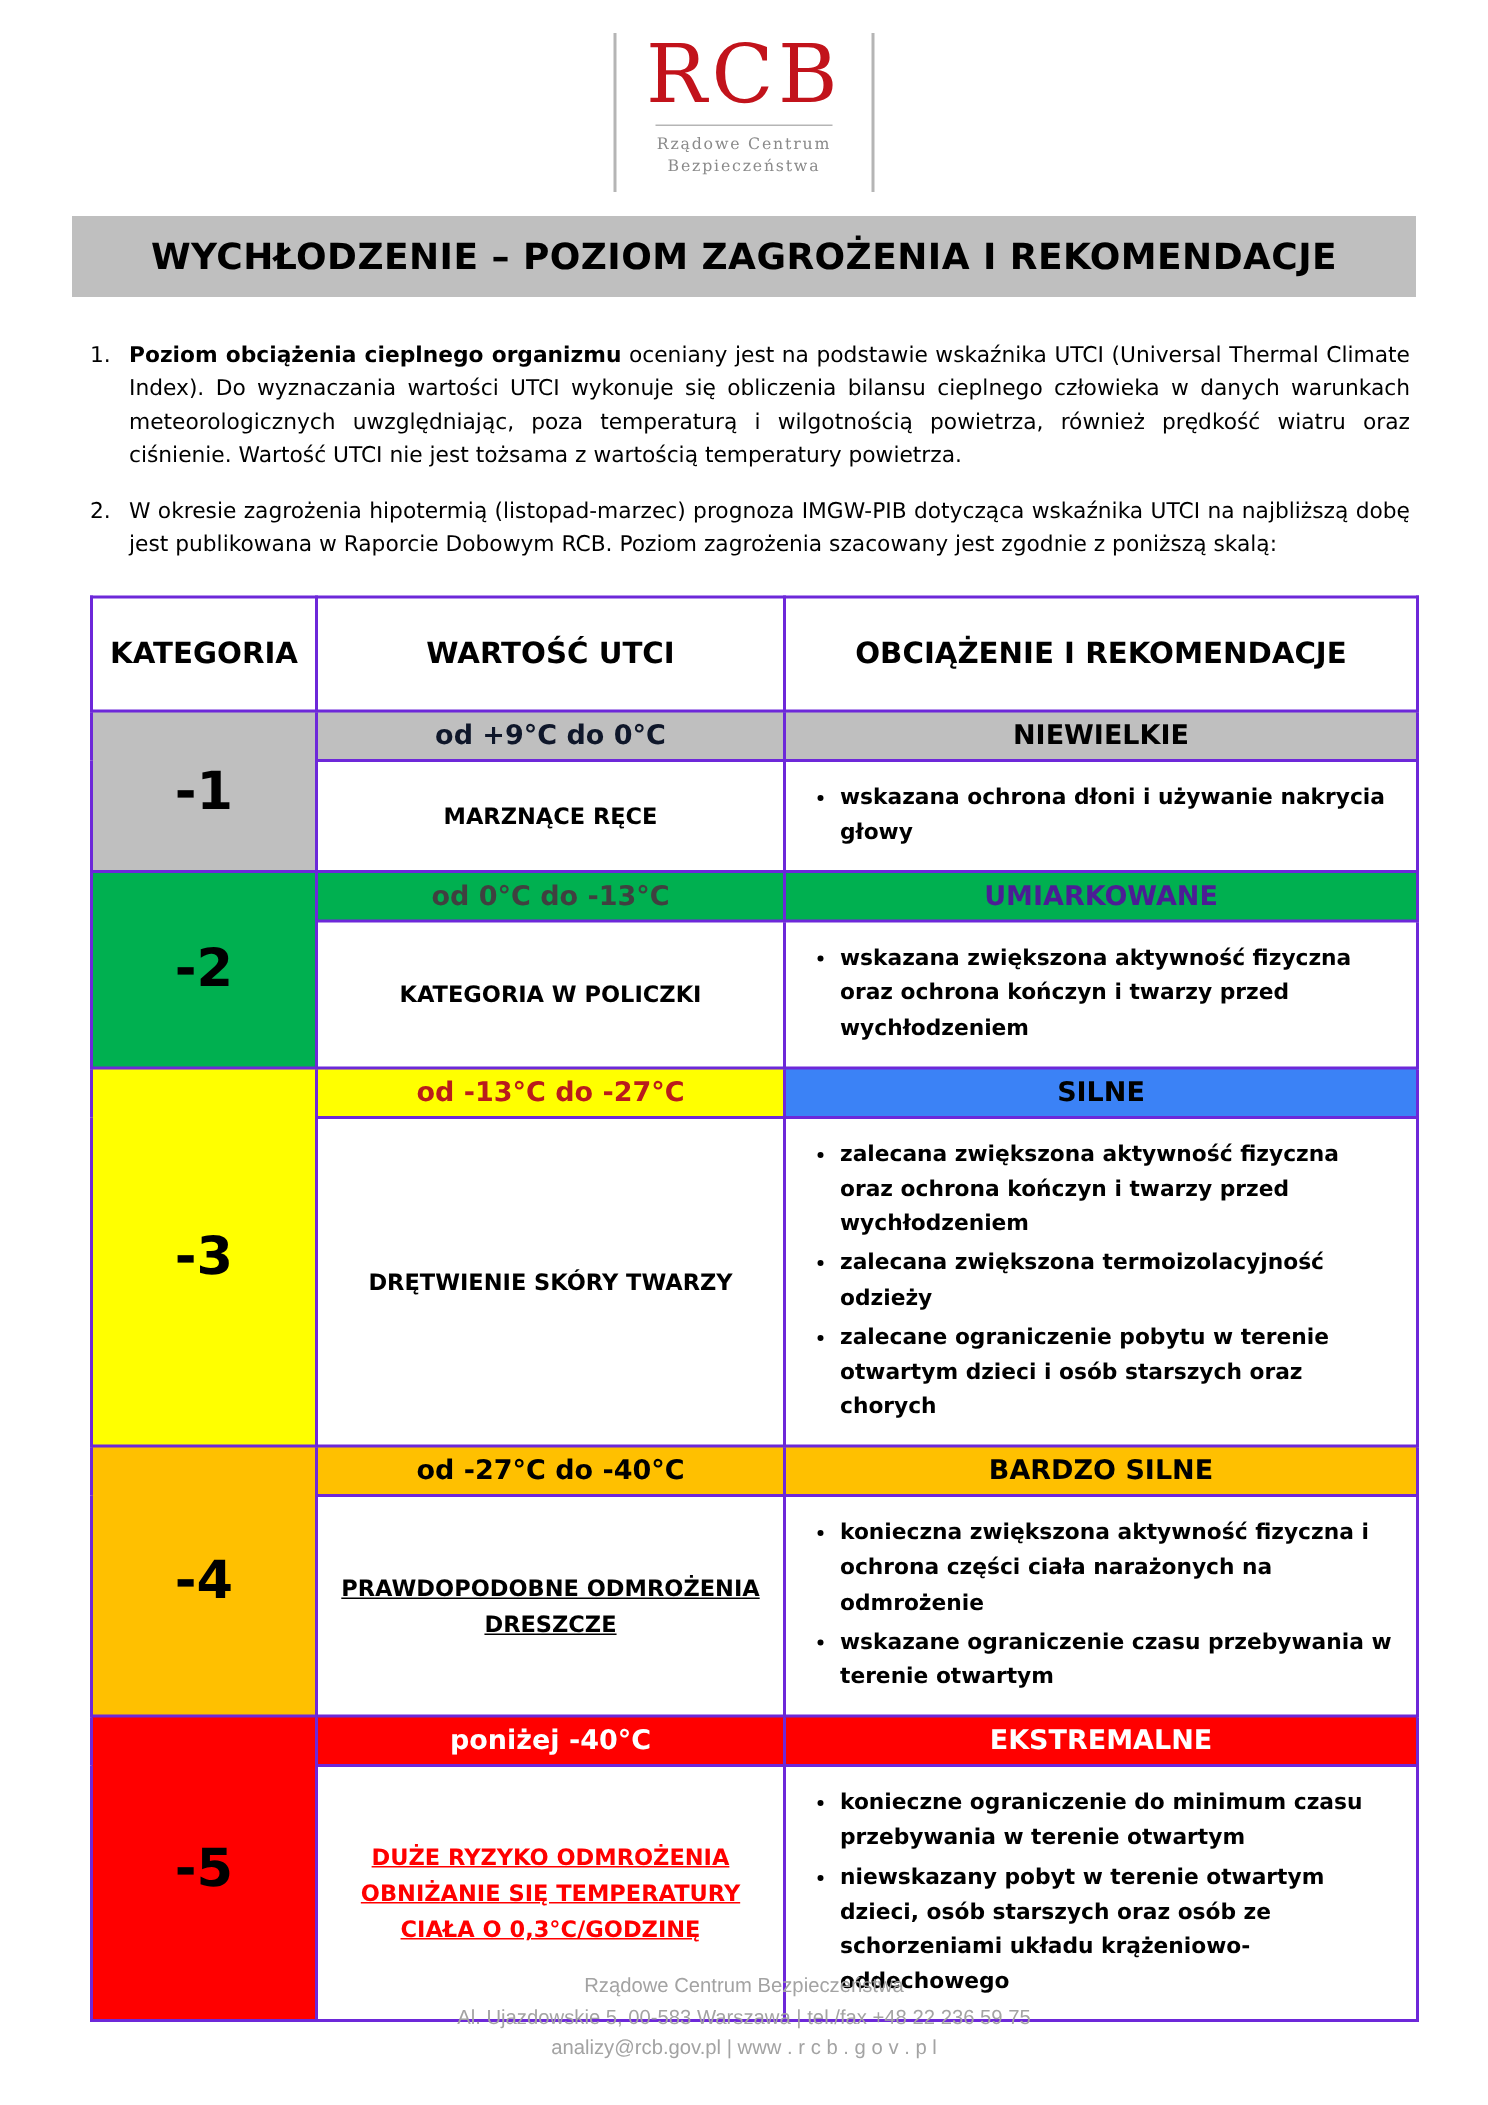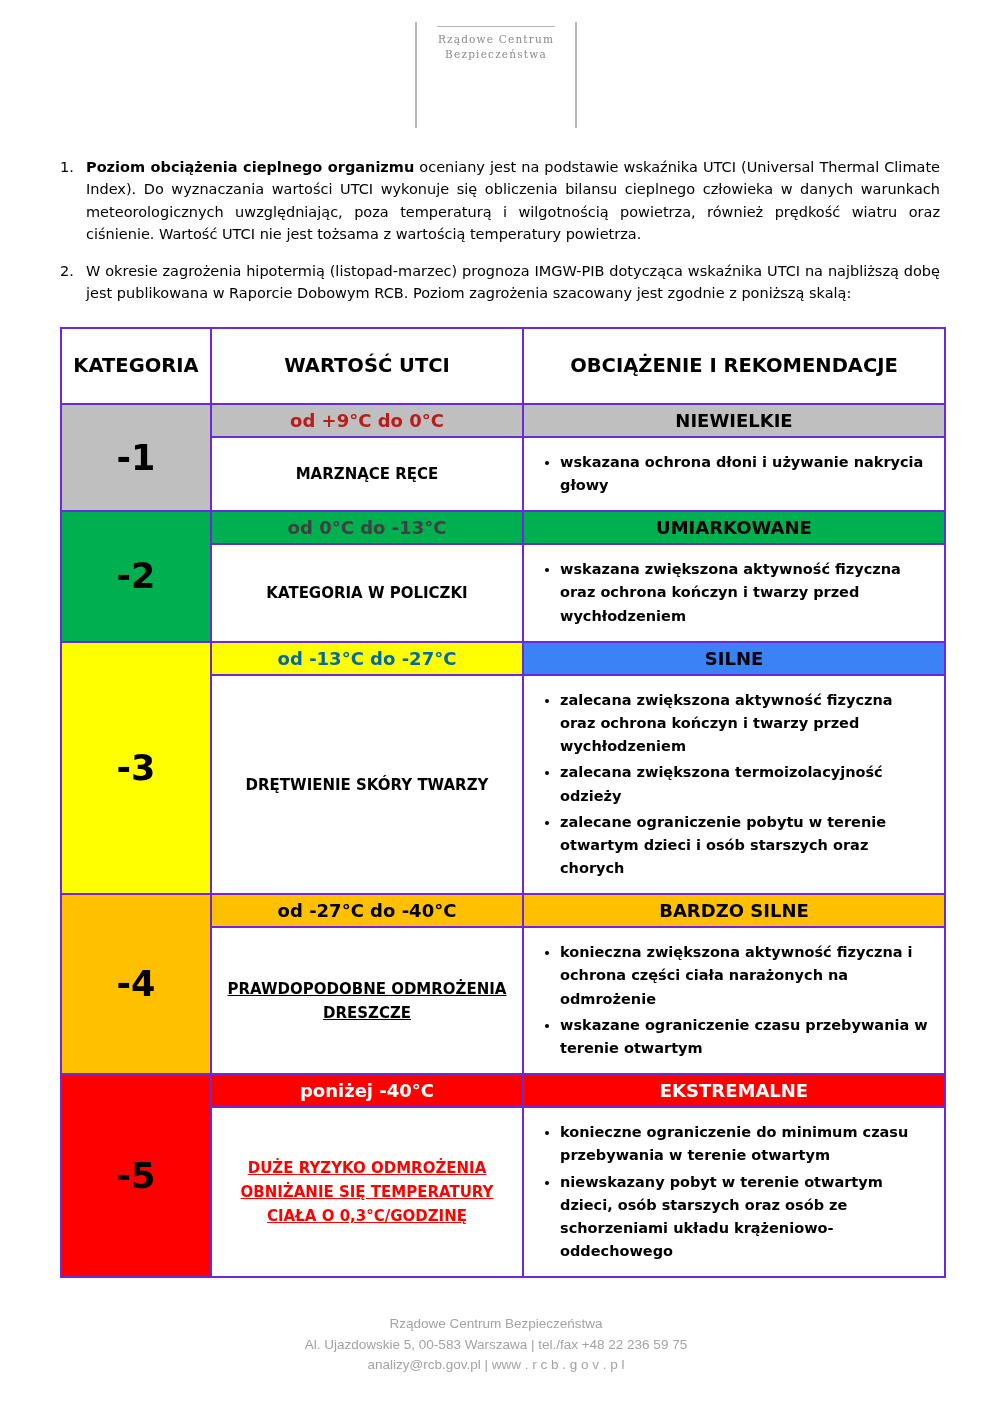--- a/index.html
+++ b/index.html
@@ -52,28 +52,32 @@
 </style>
 </head>
 <body>
 
 <div class="page">
 
   <header class="logo-wrap">
     <div class="logo-box">
       <div class="logo-bar"></div>
       <div class="logo-center">
+        <div class="logo-rcb">RCB</div>
         <div class="logo-rule"></div>
         <div class="logo-sub">Rządowe Centrum
 Bezpieczeństwa</div>
       </div>
       <div class="logo-bar"></div>
     </div>
   </header>
 
+  <div class="title-banner">
+    <h1>WYCHŁODZENIE – POZIOM ZAGROŻENIA I REKOMENDACJE</h1>
+  </div>
 
   <div class="intro">
     <div class="intro-item">
       <span class="num">1.</span>
       <div class="intro-text"><b>Poziom obciążenia cieplnego organizmu</b> <span>oceniany jest na podstawie wskaźnika UTCI (Universal Thermal Climate Index). Do wyznaczania wartości UTCI wykonuje się obliczenia bilansu cieplnego człowieka w danych warunkach meteorologicznych uwzględniając, poza temperaturą i wilgotnością powietrza, również prędkość wiatru oraz ciśnienie. Wartość UTCI nie jest tożsama z wartością temperatury powietrza.</span></div>
     </div>
     <div class="intro-item">
       <span class="num">2.</span>
       <div class="intro-text"><span>W okresie zagrożenia hipotermią (listopad-marzec) prognoza IMGW-PIB dotycząca wskaźnika UTCI na najbliższą dobę jest publikowana w Raporcie Dobowym RCB. Poziom zagrożenia szacowany jest zgodnie z poniższą skalą:</span></div>
     </div>
@@ -89,49 +93,49 @@
       <tr>
         <th>KATEGORIA</th>
         <th>WARTOŚĆ UTCI</th>
         <th>OBCIĄŻENIE I REKOMENDACJE</th>
       </tr>
     </thead>
     <tbody>
 
       <tr class="hdr-sub">
         <td class="cat" rowspan="2" style="background-color: rgb(191, 191, 191);">-1</td>
-        <td class="range" style="background-color: rgb(191, 191, 191); color: #b91c1c;">od +9°C do 0°C</td>
+        <td class="range" style="background-color: rgb(191, 191, 191); color: #0f172a;">od +9°C do 0°C</td>
         <td class="sev" style="background-color: rgb(191, 191, 191); color: rgb(0, 0, 0);">NIEWIELKIE</td>
       </tr>
       <tr class="detail-1">
         <td class="symptom">MARZNĄCE RĘCE</td>
         <td class="recs">
           <ul>
             <li>wskazana ochrona dłoni i używanie nakrycia głowy</li>
           </ul>
         </td>
       </tr>
 
       <tr class="hdr-sub">
         <td class="cat" rowspan="2" style="background-color: rgb(0, 176, 80);">-2</td>
         <td class="range" style="background-color: rgb(0, 176, 80); color: #404040; margin-top: 41px;">od 0°C do -13°C</td>
-        <td class="sev" style="background-color: rgb(0, 176, 80); color: #000000;">UMIARKOWANE</td>
+        <td class="sev" style="background-color: rgb(0, 176, 80); color: #4c1d95;">UMIARKOWANE</td>
       </tr>
       <tr class="detail-2">
         <td class="symptom">KATEGORIA W POLICZKI</td>
         <td class="recs">
           <ul>
             <li>wskazana zwiększona aktywność fizyczna oraz ochrona kończyn i twarzy przed wychłodzeniem</li>
           </ul>
         </td>
       </tr>
 
       <tr class="hdr-sub">
         <td class="cat" rowspan="2" style="background-color: rgb(255, 255, 0);">-3</td>
-        <td class="range" style="background-color: rgb(255, 255, 0); color: #0369a1;">od -13°C do -27°C</td>
+        <td class="range" style="background-color: rgb(255, 255, 0); color: #b91c1c;">od -13°C do -27°C</td>
         <td class="sev" style="background-color: #3b82f6; color: rgb(0, 0, 0);">SILNE</td>
       </tr>
       <tr class="detail-3">
         <td class="symptom">DRĘTWIENIE SKÓRY TWARZY</td>
         <td class="recs">
           <ul>
             <li>zalecana zwiększona aktywność fizyczna oraz ochrona kończyn i twarzy przed wychłodzeniem</li>
             <li>zalecana zwiększona termoizolacyjność odzieży</li>
             <li>zalecane ograniczenie pobytu w terenie otwartym dzieci i osób starszych oraz chorych</li>
           </ul>

